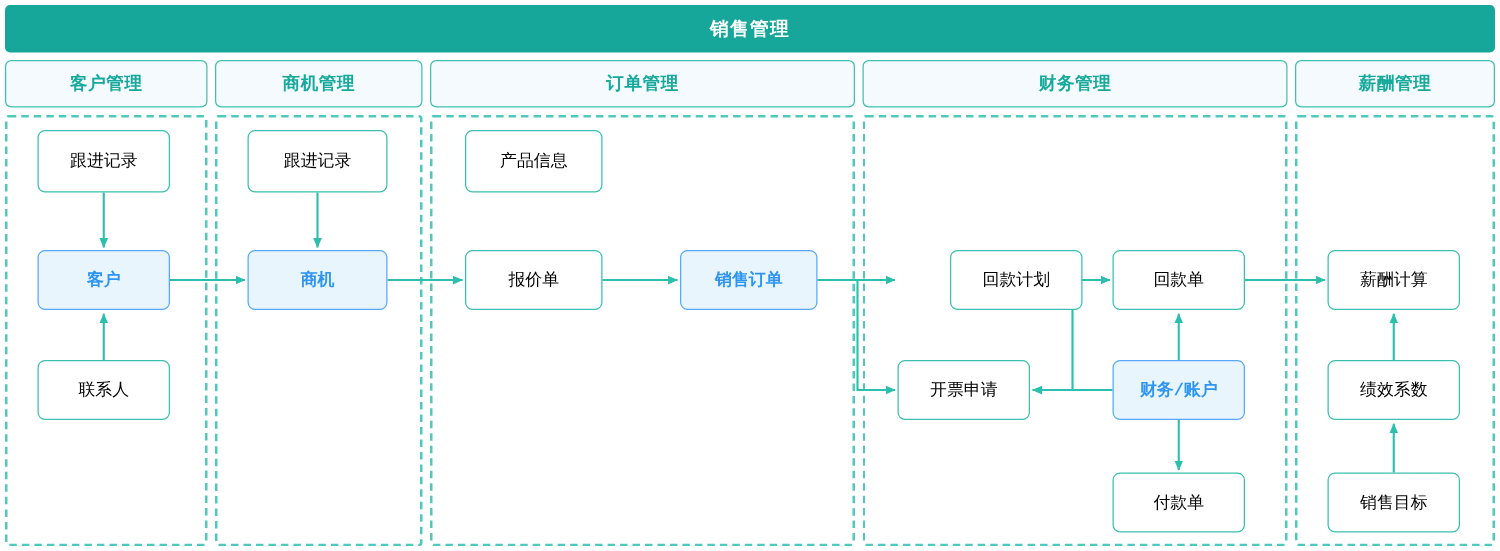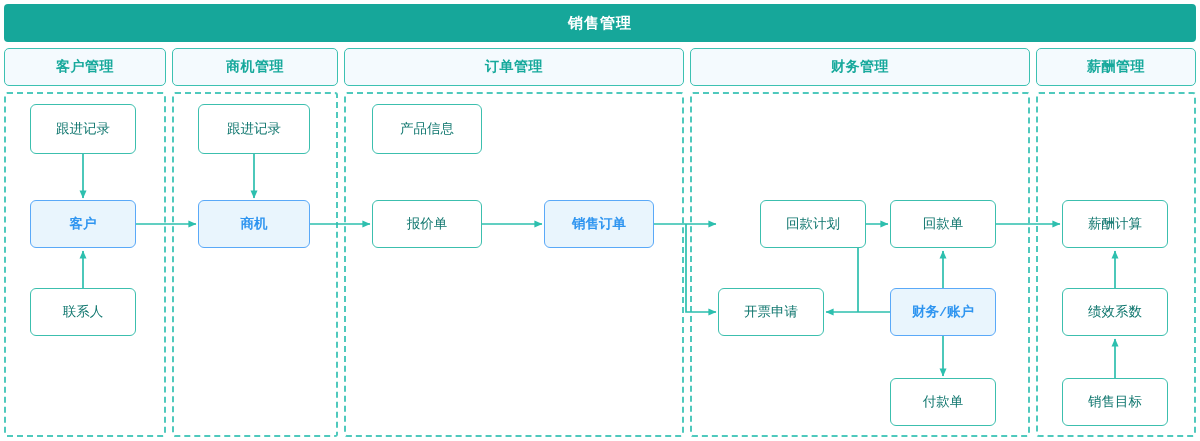--- a/index.html
+++ b/index.html
@@ -39,21 +39,21 @@
   
   #wires{position:absolute;left:0;top:0;width:1200px;height:441px;}
 
   
   .node{
     position:absolute;box-sizing:border-box;
     border-radius:6px;display:flex;align-items:center;justify-content:center;
     font-size:13.5px;
   }
   .node.plain{
-    background:#ffffff;border:1.4px solid #3cbfae;color:#0f766e;
+    background:#ffffff;border:1.4px solid #3cbfae;color:#000000;
   }
   .node.hl{
     background:#e9f5fd;border:1.4px solid #5aa9f8;color:#2f95f0;
     font-weight:bold;
     font-family:Liberation Mono, monospace;
   }
 </style>
 </head>
 <body>
 

